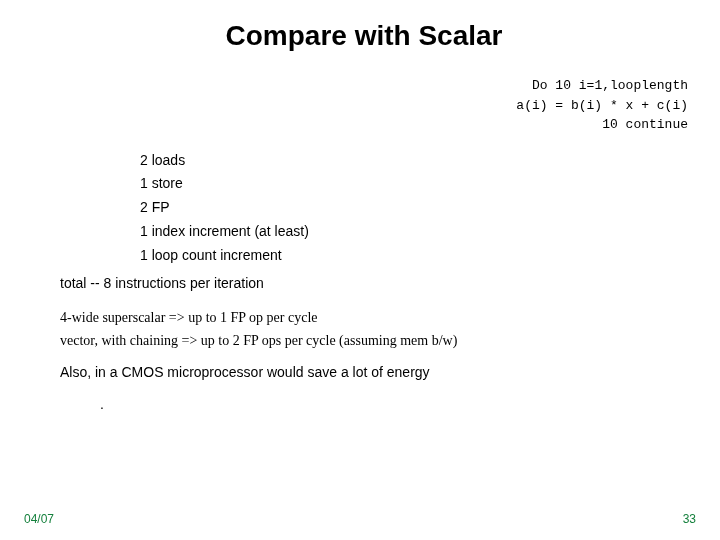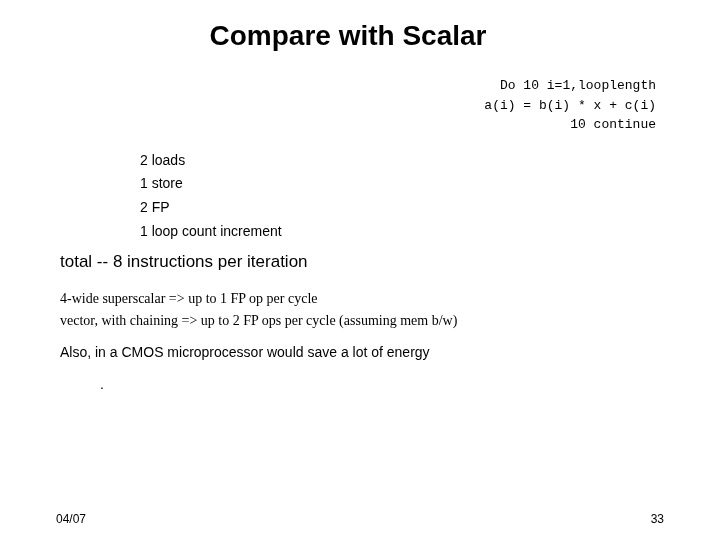--- a/index.html
+++ b/index.html
@@ -12,21 +12,21 @@
       height: 540px;
       background: #ffffff;
       font-family: Arial, sans-serif;
       color: #000000;
       overflow: hidden;
       position: relative;
     }
     .slide {
       width: 720px;
       height: 540px;
-      padding: 20px 64px 20px 40px;
+      padding: 20px 32px 20px 40px;
       display: flex;
       flex-direction: column;
     }
     .title {
       font-size: 28px;
       font-weight: bold;
       text-align: center;
       margin-bottom: 24px;
       color: #000;
     }
@@ -45,21 +45,21 @@
       font-family: Arial, sans-serif;
       font-size: 14px;
       margin-left: 100px;
       margin-bottom: 8px;
       line-height: 1.7;
     }
     .ops-list .op-item {
       display: block;
     }
     .total-line {
-      font-size: 17px;
+      font-size: 14px;
       margin-bottom: 16px;
       margin-left: 20px;
     }
     .info-block {
       font-size: 14px;
       margin-bottom: 12px;
       line-height: 1.6;
       margin-left: 20px;
       font-family: Liberation Serif, serif;
     }
@@ -74,42 +74,43 @@
       margin-bottom: 6px;
     }
     .footer {
       position: absolute;
       bottom: 14px;
       left: 0;
       right: 0;
       display: flex;
       justify-content: space-between;
       align-items: center;
-      padding: 0 56px;
+      padding: 0 24px;
       font-size: 12px;
-      color: #000000;
+      color: #15803d;
     }
   </style>
 </head>
 <body>
 
 <div class="slide">
 
   <div class="title">Compare with Scalar</div>
 
   <div class="code-block">
     <span class="code-line">Do 10 i=1,looplength</span>
     <span class="code-line">    a(i) = b(i) * x + c(i)</span>
     <span class="code-line">10 continue</span>
   </div>
 
   <div class="ops-list">
     <span class="op-item">2 loads</span>
     <span class="op-item">1 store</span>
     <span class="op-item">2 FP</span>
+    <span class="op-item">1 index increment (at least)</span>
     <span class="op-item">1 loop count increment</span>
   </div>
 
   <div class="total-line">total --   8 instructions per iteration</div>
 
   <div class="info-block">
     <div>4-wide superscalar =&gt; up to 1 FP op per cycle</div>
     <div>vector, with chaining =&gt; up to 2 FP ops per cycle   (assuming mem b/w)</div>
   </div>
 

